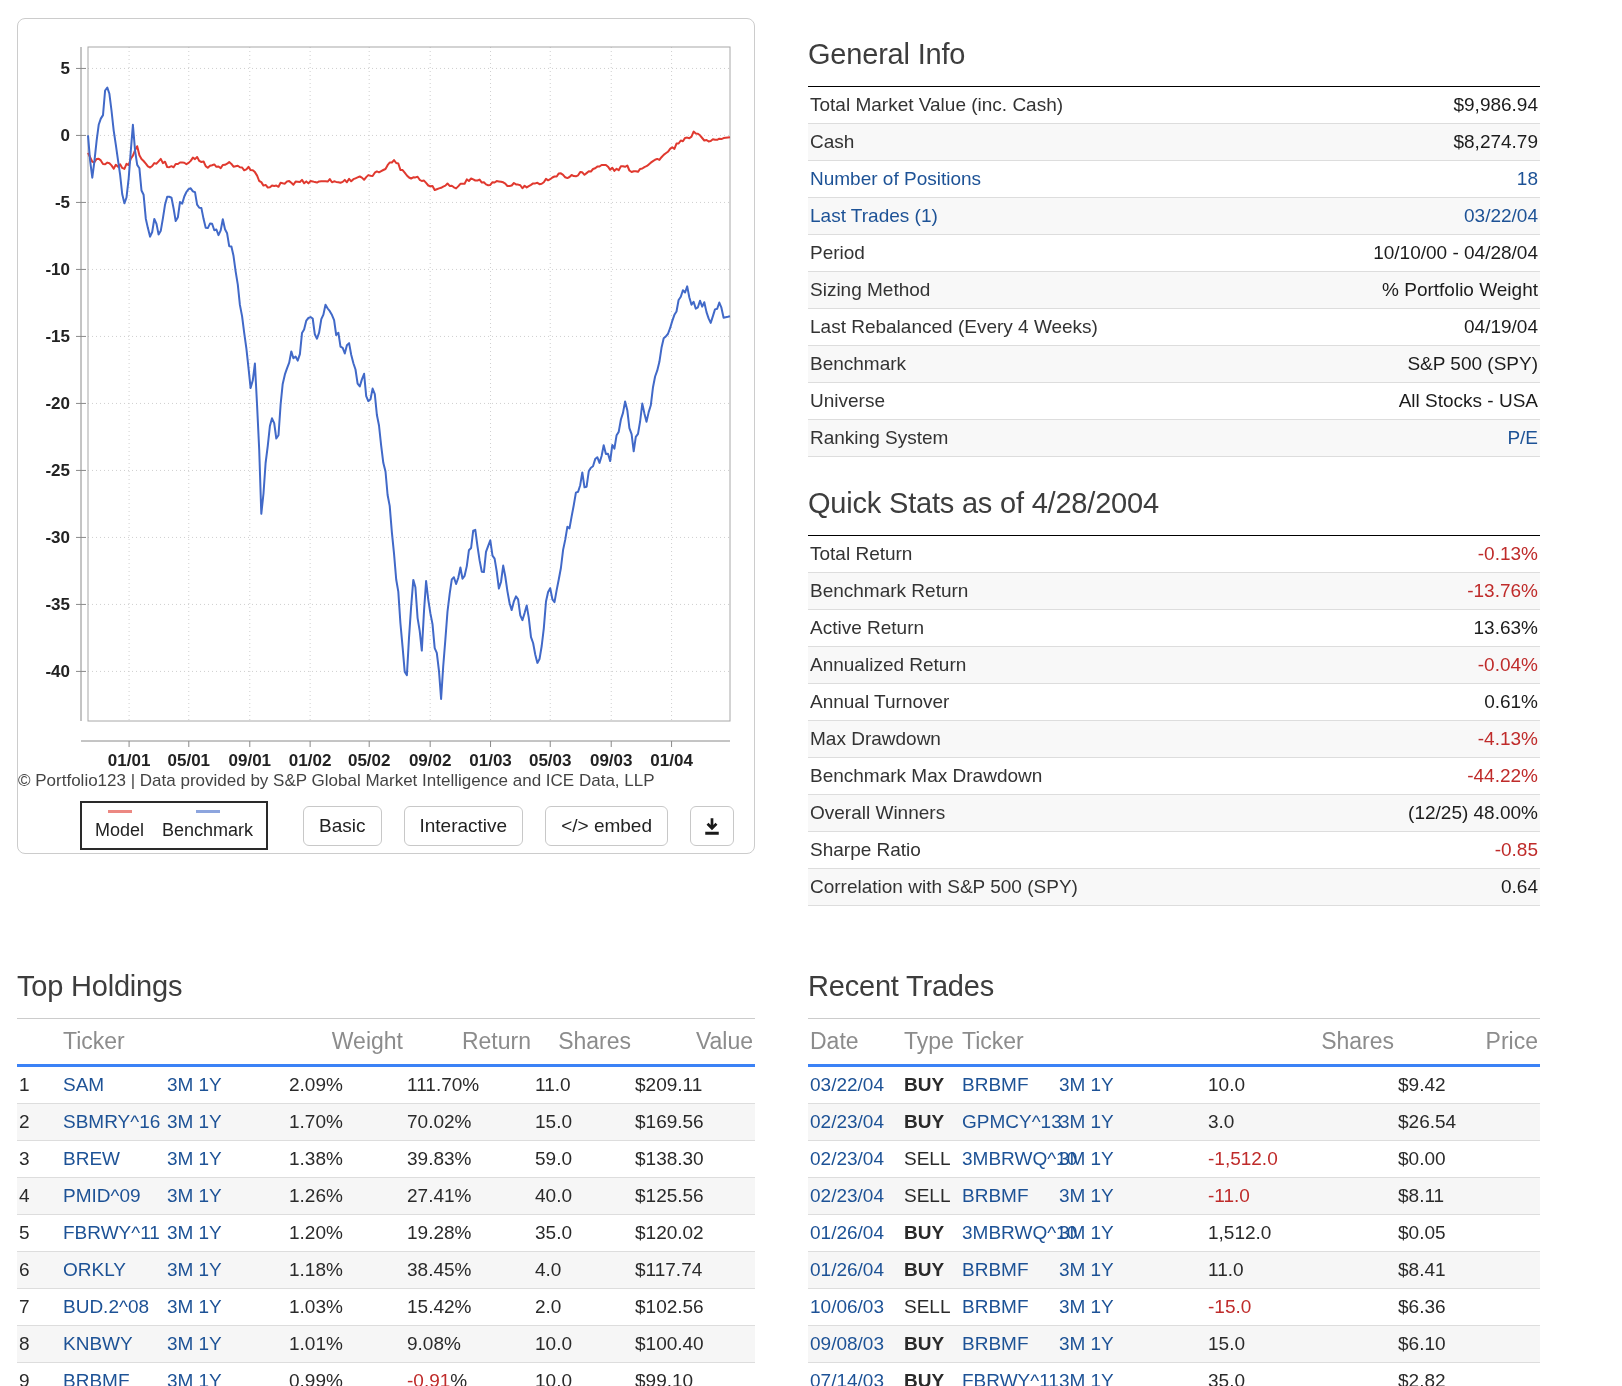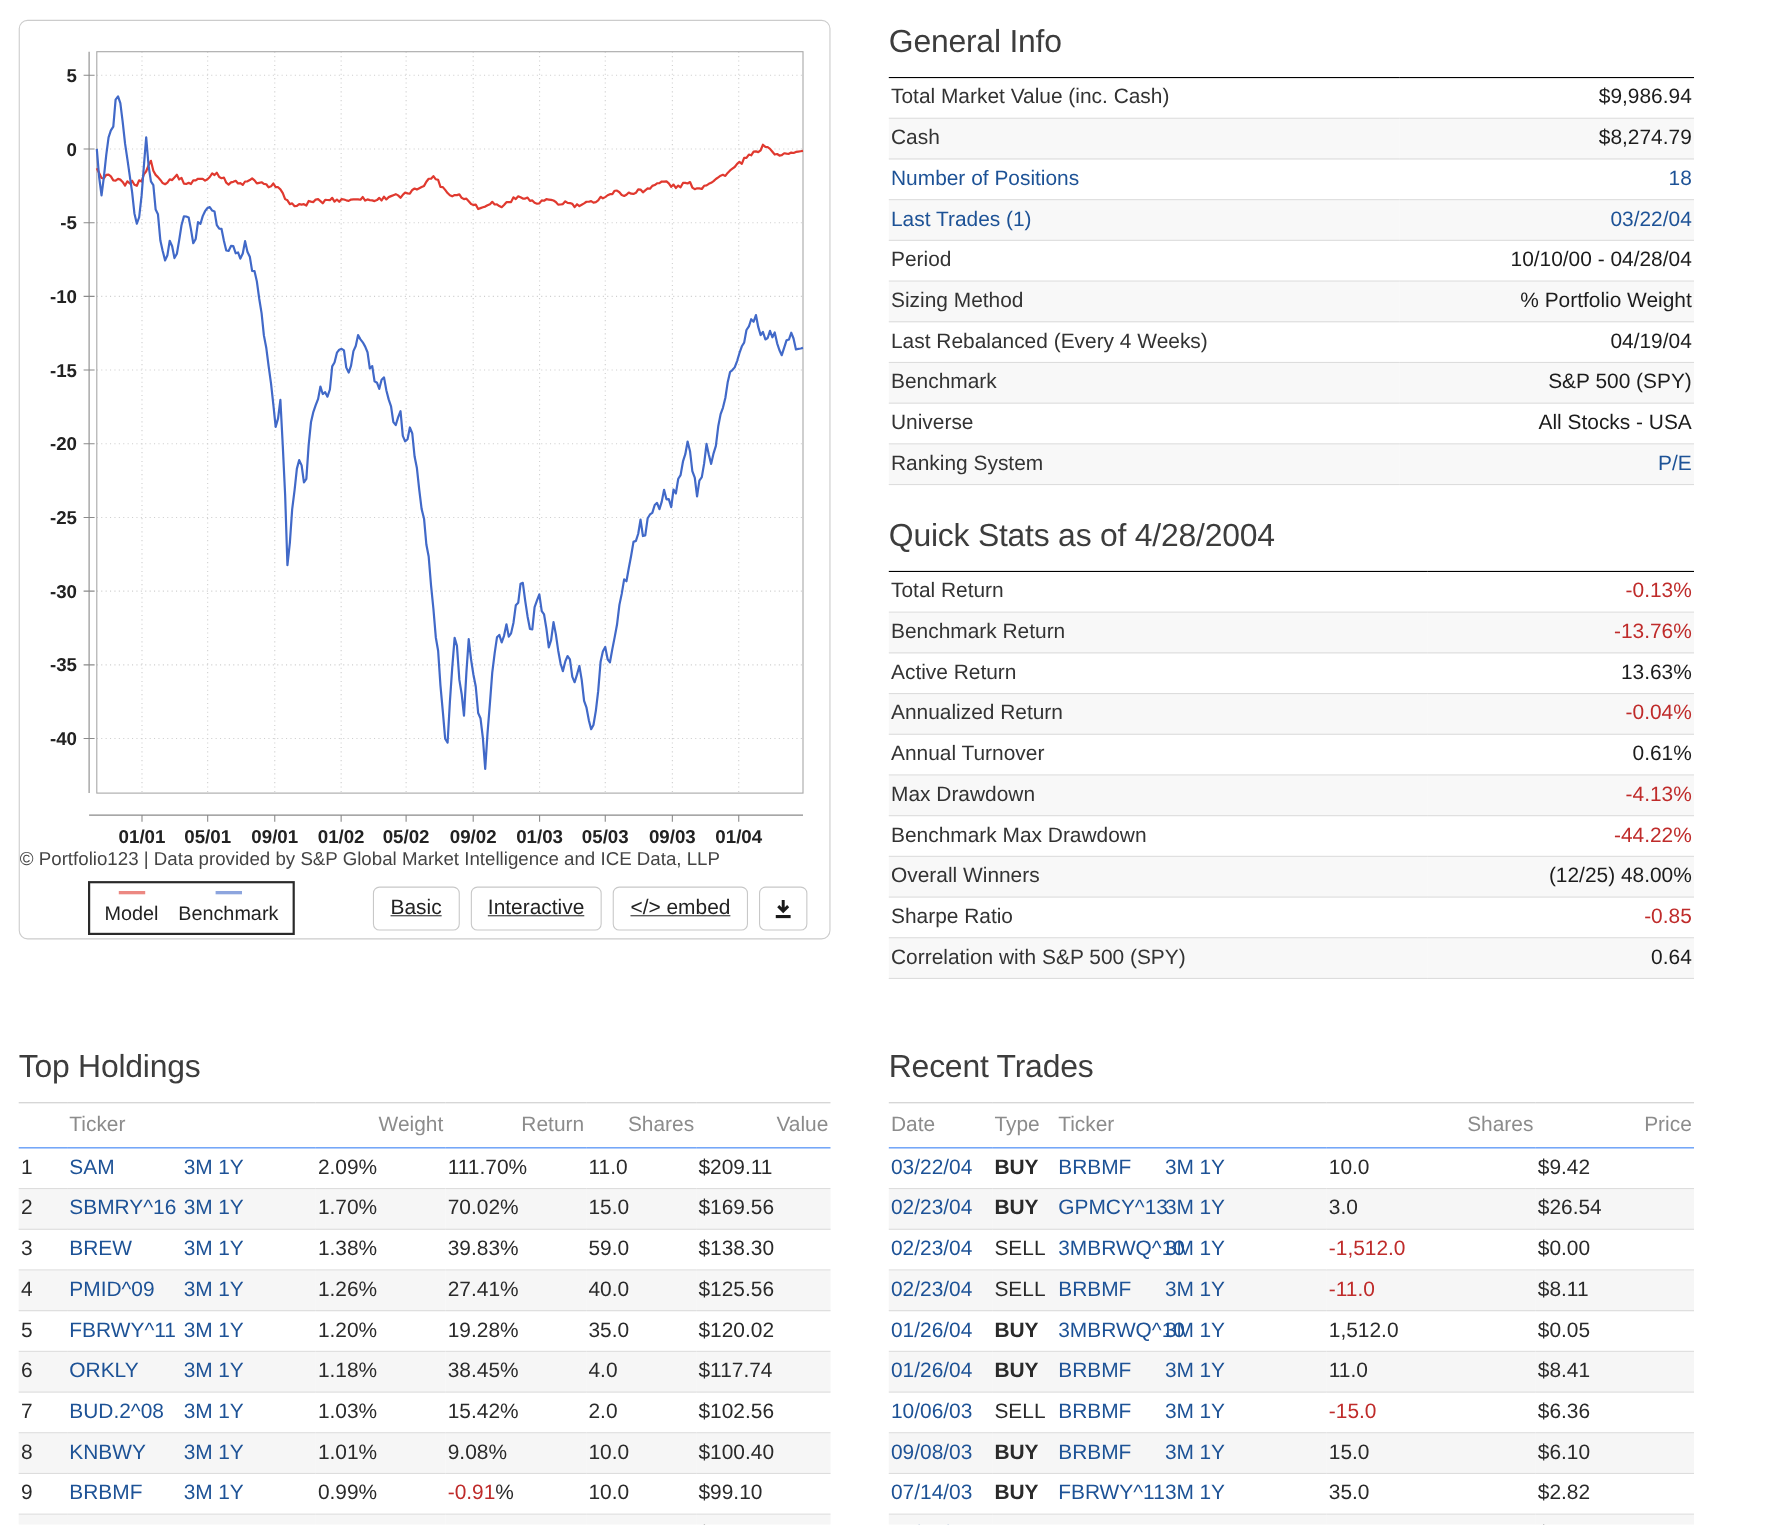--- a/index.html
+++ b/index.html
@@ -12,42 +12,42 @@
   .page { display:grid; grid-template-columns:738px 732px; column-gap:53px; padding:18px 0 0 17px; }
 
   
   .chart-card { border:1px solid #ccc; border-radius:8px; background:#fff; height:836px; overflow:hidden; }
   .chart-card svg { display:block; }
   .attribution { font-size:17px; color:#444; text-align:left; margin-top:0px; }
   .chart-footer { display:flex; justify-content:space-between; align-items:center; padding:10px 20px 12px 62px; }
   .legend-box { display:flex; align-items:center; gap:18px; border:2px solid #2a2a2a; padding:7px 13px; font-size:18px; color:#222; background:#fff; }
   .legend-item { display:flex; align-items:center; gap:7px;flex-direction:column; }
   .legend-line { display:inline-block; width:24px; height:3px; opacity:.6; }
-  .chart-buttons { display:flex; gap:10px; align-items:center;text-decoration:underline; }
+  .chart-buttons { display:flex; gap:22px; align-items:center; }
   .chart-buttons button {
     font-family:"Liberation Sans", sans-serif; font-size:19px; color:#222;
     background:#fff; border:1px solid #c8c8c8; border-radius:6px; padding:6px 15px; height:40px; cursor:pointer;
   }
   .chart-buttons button.dl { padding:6px 12px; }
 
   
   h2 { font-size:29px; font-weight:400; color:#3d3d3d; margin:0 0 15px 0; letter-spacing:-.2px; }
-  .right-top h2.first { margin-top:4px; }
+  .right-top h2.first { margin-top:20px; }
   .right-top h2.second { margin-top:30px; }
   .row2 { margin-top:64px; }
 
   
   table.kv { width:100%; border-collapse:collapse; border-top:1px solid #000000; }
   table.kv td { font-size:19px; padding:7px 2px; border-bottom:1px solid #ddd; color:#333; }
   table.kv td.v { text-align:right; color:#1c1c1c; }
   table.kv tr:nth-child(even) { background:#f8f8f8; }
 
   
   table.grid { width:100%; border-collapse:collapse; border-top:1px solid #ccc; table-layout:fixed; }
-  table.grid th { font-size:19px; font-weight:400; color:#8c8c8c; text-align:right; padding:9px 2px; border-bottom:1px solid #3b82f6; }
+  table.grid th { font-size:23px; font-weight:400; color:#8c8c8c; text-align:right; padding:9px 2px; border-bottom:3px solid #3b82f6; }
   table.grid th.l { text-align:left; }
   table.grid td { font-size:19px; padding:7px 2px; border-bottom:1px solid #ddd; color:#2a2a2a; }
   table.grid td.r { text-align:left; }
   table.grid tbody tr:nth-child(even) { background:#f6f6f6; }
   .neg { color:#bf2b2a; }
   .buy  { color:#2b8a2b; font-weight:bold; }
   .sell { color:#bf2b2a; font-weight:normal; }
   .tkr { display:inline-block; white-space:nowrap; overflow:visible; vertical-align:bottom; }
   .holdings-sec .tkr { width:104px; }
   .trades-sec  .tkr { width:97px; }

